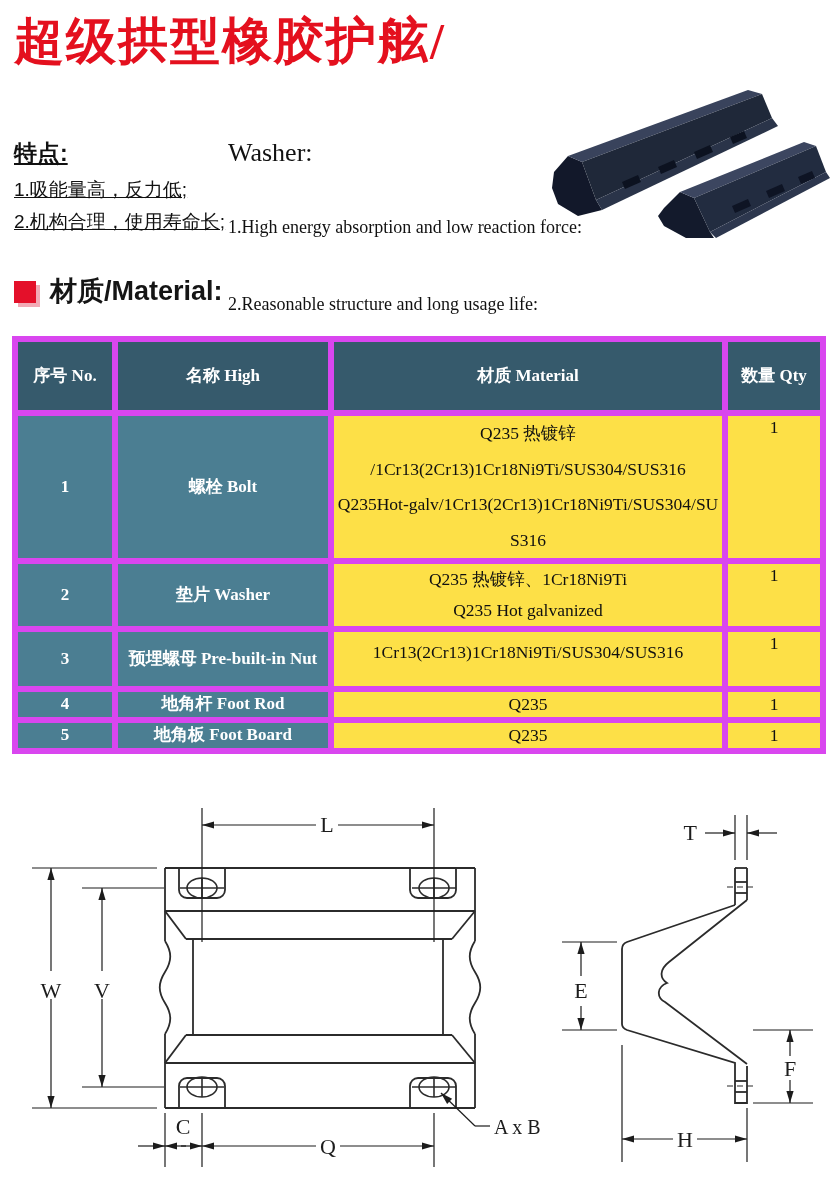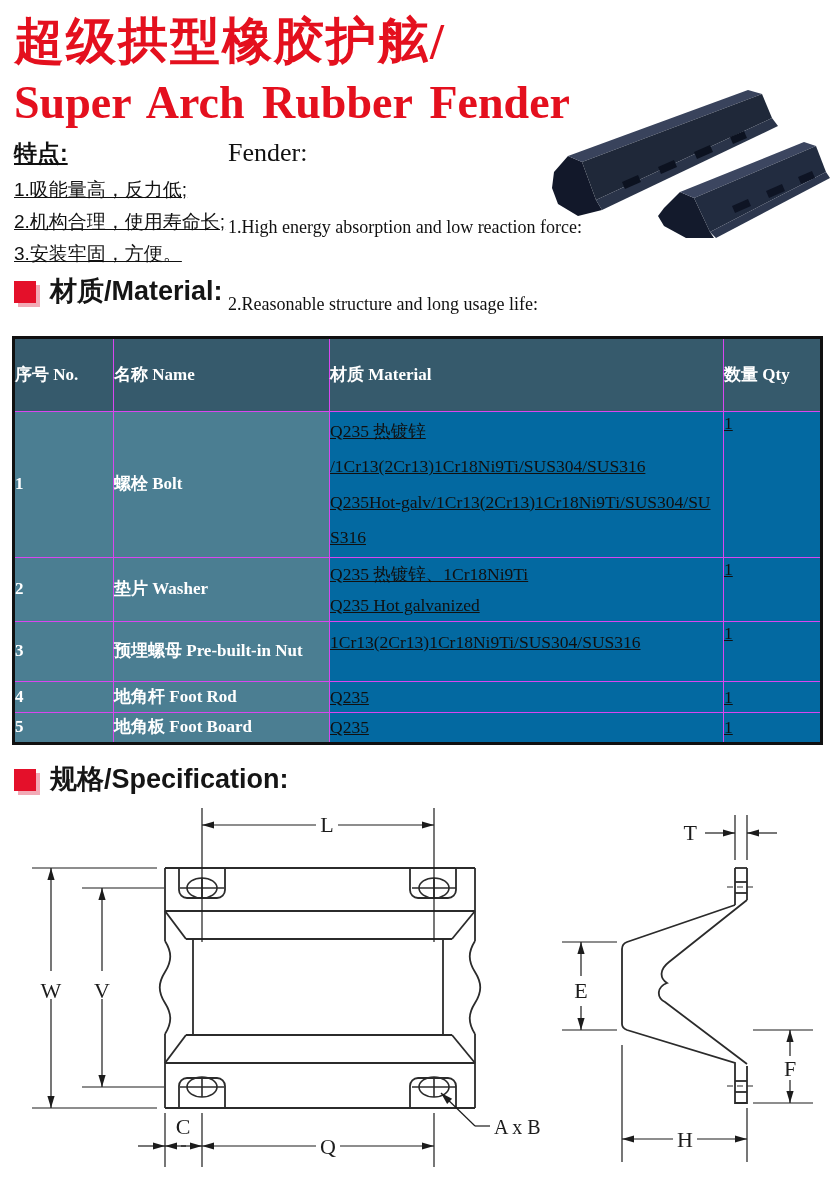--- a/index.html
+++ b/index.html
@@ -24,41 +24,40 @@
   
   .sec{display:flex;align-items:center;gap:14px;}
   .sec .bullet{width:22px;height:22px;background:#e4102a;box-shadow:4px 4px 0 #f2aab6;}
   .sec .sh{font:700 27px/1 "Liberation Sans",sans-serif;color:#151515;}
   #sec-material{left:14px;top:278px;}
   #sec-spec{left:14px;top:766px;}
 
   
   table#mat{position:absolute;left:12px;top:336px;width:808px;border-collapse:collapse;
             table-layout:fixed;border:3px solid #101010;}
-  #mat th,#mat td{border:1px solid #d946ef;padding:0;text-align:left;box-sizing:border-box;}
+  #mat th,#mat td{border:6px solid #d946ef;padding:0;text-align:center;box-sizing:border-box;}
   #mat th{background:#365a6c;color:#fff;font:700 17px/1.2 "Liberation Serif","DejaVu Serif",serif;height:74px;}
   #mat td.teal{background:#4b7e92;color:#fff;font:700 17px/1.3 "Liberation Serif","DejaVu Serif",serif;}
-  #mat td.white{background:#0369a1;color:#101010;font:400 17.5px/1.3 "Liberation Serif","DejaVu Serif",serif;text-decoration:underline;}
+  #mat td.white{background:#fde047;color:#101010;font:400 17.5px/1.3 "Liberation Serif","DejaVu Serif",serif;}
   tr.r1{height:146px} tr.r2{height:64px} tr.r3{height:60px} tr.r4{height:31px} tr.r5{height:31px}
   .mat-1 .ml{line-height:35.5px} .qty-1{vertical-align:top;line-height:35.5px}
   .mat-2 .ml{line-height:31px}   .qty-2{vertical-align:top;line-height:31px}
   .mat-3{vertical-align:top} .mat-3 .ml{line-height:40px} .qty-3{vertical-align:top;line-height:40px}
 
   
   svg text{font-family:"Liberation Serif","DejaVu Serif",serif;fill:#1c1c1c;}
   .dimtxt{font-size:22px;}
   .callout{font-size:20px;}
 </style>
 </head>
 <body>
 
 <div id="page">
 
   <div class="abs t-cn">超级拱型橡胶护舷/</div>
-  <div class="abs t-en">Super Arch Rubber Fender</div>
 
   <svg class="abs" style="left:552px;top:60px" width="278" height="178" viewBox="0 0 278 178">
     <g>
       <polygon points="2,112 16,96 30,102 44,140 50,150 26,156 6,144 0,128" fill="#12182a"></polygon>
       <polygon points="16,96 196,30 210,34 30,102" fill="#39435c"></polygon>
       <polygon points="30,102 210,34 220,58 44,140" fill="#1f2839"></polygon>
       <polygon points="44,140 220,58 226,66 50,150" fill="#2a3449"></polygon>
       <g fill="#0c1220">
         <polygon points="70,122 86,115 89,122 73,129"></polygon>
         <polygon points="106,107 122,100 125,107 109,114"></polygon>
@@ -76,45 +75,44 @@
         <polygon points="214,131 230,124 233,131 217,138"></polygon>
         <polygon points="246,117 260,111 263,118 249,124"></polygon>
       </g>
     </g>
   </svg>
 
   <div class="abs feat-cn">
     <div class="fh">特点:</div>
     <div class="fi">1.吸能量高，反力低;</div>
     <div class="fi">2.机构合理，使用寿命长;</div>
-    <div class="fi">3.安装牢固，方便。</div>
   </div>
 
   <div class="abs feat-en">
-    <div class="fh">Fender:</div>
+    <div class="fh">Washer:</div>
     <div class="fi">1.High energy absorption and low reaction force:</div>
     <div class="fi">2.Reasonable structure and long usage life:</div>
   </div>
 
   <div class="abs sec" id="sec-material">
     <span class="bullet"></span>
     <span class="sh">材质/Material:</span>
   </div>
 
   <table id="mat">
     <colgroup>
         <col style="width:100px">
         <col style="width:216px">
         <col style="width:394px">
         <col style="width:98px">
       </colgroup>
     <tbody>
         <tr>
       <th>序号 No.</th>
-      <th>名称 Name</th>
+      <th>名称 High</th>
       <th>材质 Material</th>
       <th>数量 Qty</th>
     </tr>
     <tr class="r1">
       <td class="teal">1</td>
       <td class="teal">螺栓 Bolt</td>
       <td class="white mat-1">
         <div class="ml">Q235 热镀锌</div>
         <div class="ml">/1Cr13(2Cr13)1Cr18Ni9Ti/SUS304/SUS316</div>
         <div class="ml">Q235Hot-galv/1Cr13(2Cr13)1Cr18Ni9Ti/SUS304/SU</div>
@@ -147,24 +145,20 @@
     </tr>
     <tr class="r5">
       <td class="teal">5</td>
       <td class="teal">地角板 Foot Board</td>
       <td class="white">Q235</td>
       <td class="white">1</td>
     </tr>
   </tbody>
     </table>
 
-  <div class="abs sec" id="sec-spec">
-    <span class="bullet"></span>
-    <span class="sh">规格/Specification:</span>
-  </div>
 
   <svg class="abs" style="left:16px;top:795px" width="540" height="390" viewBox="0 0 540 390">
     <defs>
       <marker id="arwP" markerWidth="14" markerHeight="10" refX="13" refY="5" orient="auto" markerUnits="userSpaceOnUse">
         <path d="M13,5 L1,1.4 L1,8.6 Z" fill="#1c1c1c"></path>
       </marker>
     </defs>
     <g stroke="#2b2b2b" stroke-width="1.8" fill="none">
       <line x1="149" y1="73" x2="459" y2="73"></line>
       <line x1="149" y1="313" x2="459" y2="313"></line>

